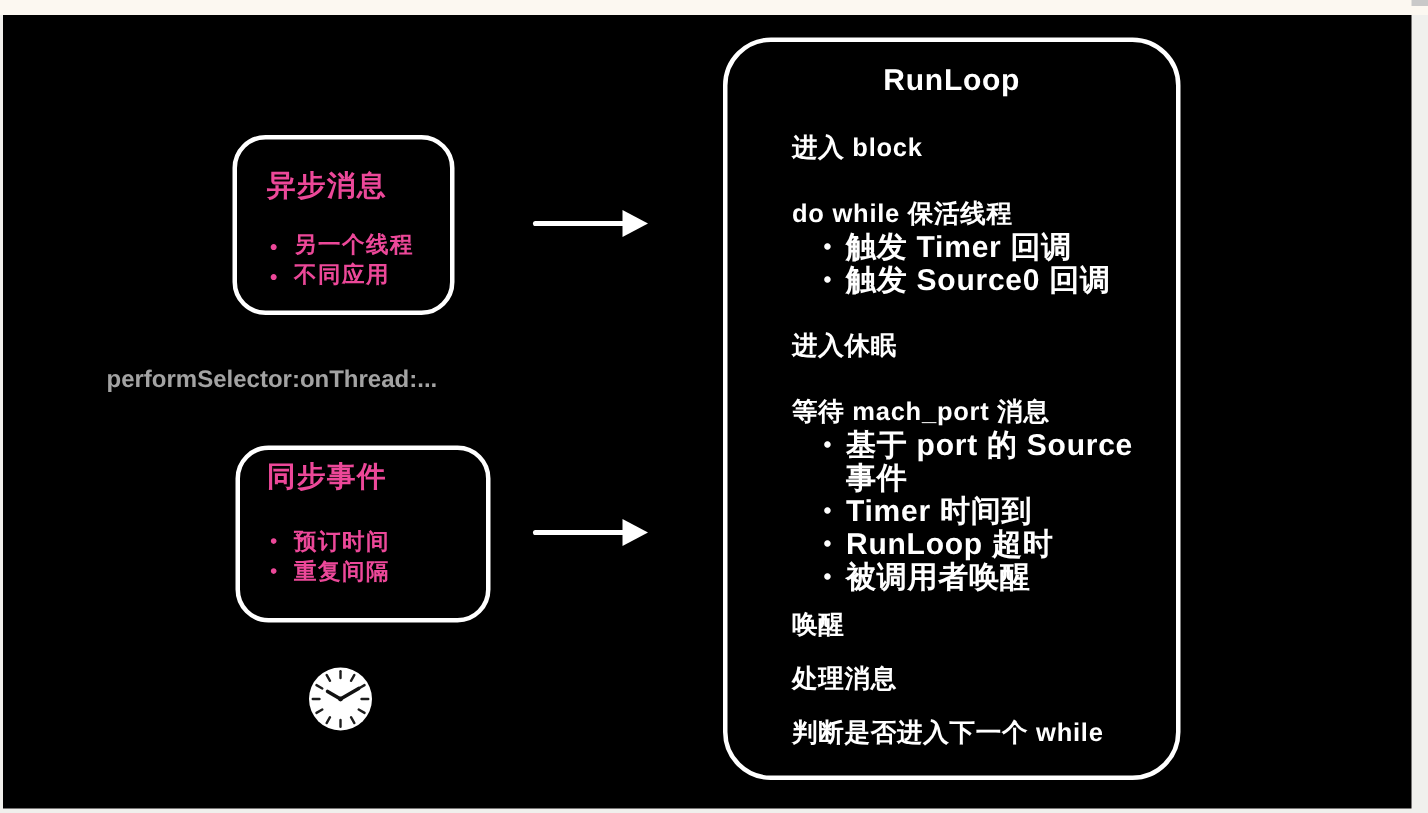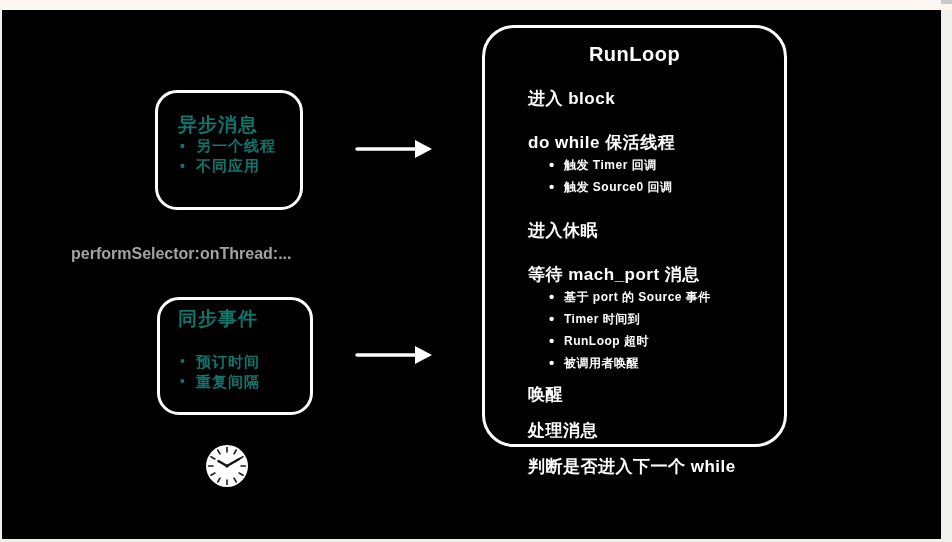--- a/index.html
+++ b/index.html
@@ -18,57 +18,57 @@
 
   .canvas {
     position: absolute; left: 2px; top: 10px; width: 939px; height: 529px;
     background: #000; color: #fff;
   }
 
   .side-box {
     position: absolute;
     border: 3px solid #fff;
     border-radius: 22px;
-    color: #0f766e;
+    color: #ec4899;
   }
   .box-async { left: 153px; top: 80px; width: 148px; height: 120px; padding: 20px 10px 0 20px; }
-  .box-sync  { left: 155px; top: 287px; width: 156px; height: 118px; padding: 7px 26px 0 18px; font-family: Liberation Serif, serif; }
+  .box-sync  { left: 155px; top: 287px; width: 170px; height: 118px; padding: 7px 26px 0 18px; font-family: Liberation Serif, serif; }
   .side-box .box-title { font-size: 19px; font-weight: bold; line-height: 23px; letter-spacing: 1px; }
-  .box-async .box-bullets { margin-top: 0; }
+  .box-async .box-bullets { margin-top: 18px; }
   .box-sync  .box-bullets { margin-top: 22px; }
   .side-bullet {
     font-size: 15px; font-weight: bold; line-height: 20px;
     padding-left: 18px; position: relative; letter-spacing: 1px;
   }
   .side-bullet::before { content: "•"; position: absolute; left: 2px; font-size: 14px; }
 
   .perform-label {
     position: absolute; left: 69px; top: 234px;
     font-size: 16px; font-weight: bold; line-height: 20px; color: #a3a3a3;
   }
 
   .arrow { position: absolute; width: 80px; height: 26px; }
   .arrow-1 { left: 352px; top: 126px; }
   .arrow-2 { left: 352px; top: 332px; }
 
   .clock { position: absolute; left: 203px; top: 434px; width: 44px; height: 44px; }
 
   .runloop-box {
-    position: absolute; left: 480px; top: 15px; width: 305px; height: 422px;
+    position: absolute; left: 480px; top: 15px; width: 305px; height: 495px;
     border: 3px solid #fff; border-radius: 32px;
     padding: 14px 14px 0 43px;
   }
   .runloop-title {
     text-align: center; font-size: 20px; font-weight: bold; line-height: 24px;
     letter-spacing: .5px; margin-right: 29px; 
   }
   .runloop-lines { margin-top: 22px; }
   .rl-line { font-size: 17px; font-weight: bold; line-height: 22px; letter-spacing: .5px; }
   .rl-line.bullet {
-    font-size: 12px; padding-left: 36px; position: relative;
+    font-size: 20px; padding-left: 36px; position: relative;
   }
   .rl-line.bullet::before { content: "•"; position: absolute; left: 21px; font-size: 15px; }
   .gap-lg { margin-top: 22px; }
   .gap-md { margin-top: 14px; }
   .gap-sm { margin-top: 10px; }
 
   svg line, svg polyline { stroke-linecap: round; }
 </style>
 </head>
 <body>

